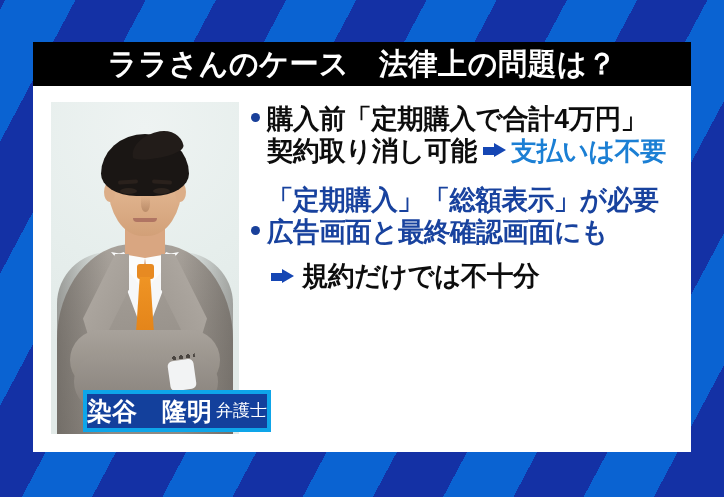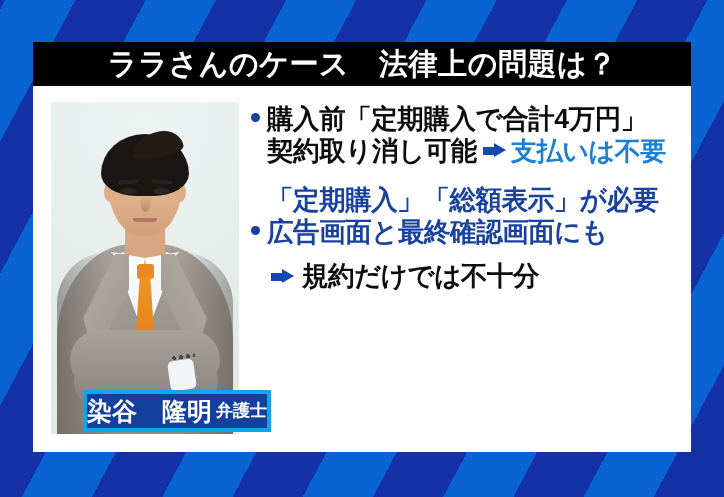--- a/index.html
+++ b/index.html
@@ -227,21 +227,21 @@
   #nameplate-name {
     color: #ffffff;
     font-size: 25px;
     font-weight: bold;
     line-height: 1;
     white-space: nowrap;
   }
   #nameplate-role {
     color: #ffffff;
     font-size: 17px;
-    font-weight: bold;
+    font-weight: normal;
     line-height: 1;
     white-space: nowrap;
     padding-bottom: 1px;
   }
 
   
   #text-column {
     position: absolute;
     left: 218px;
     top: 14px;

